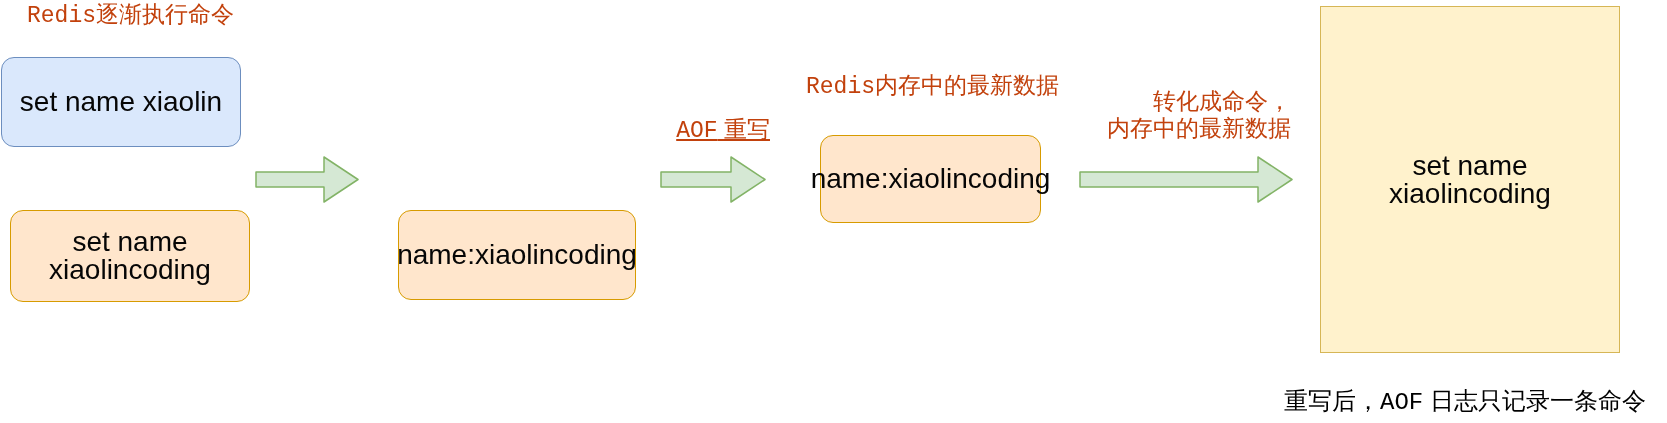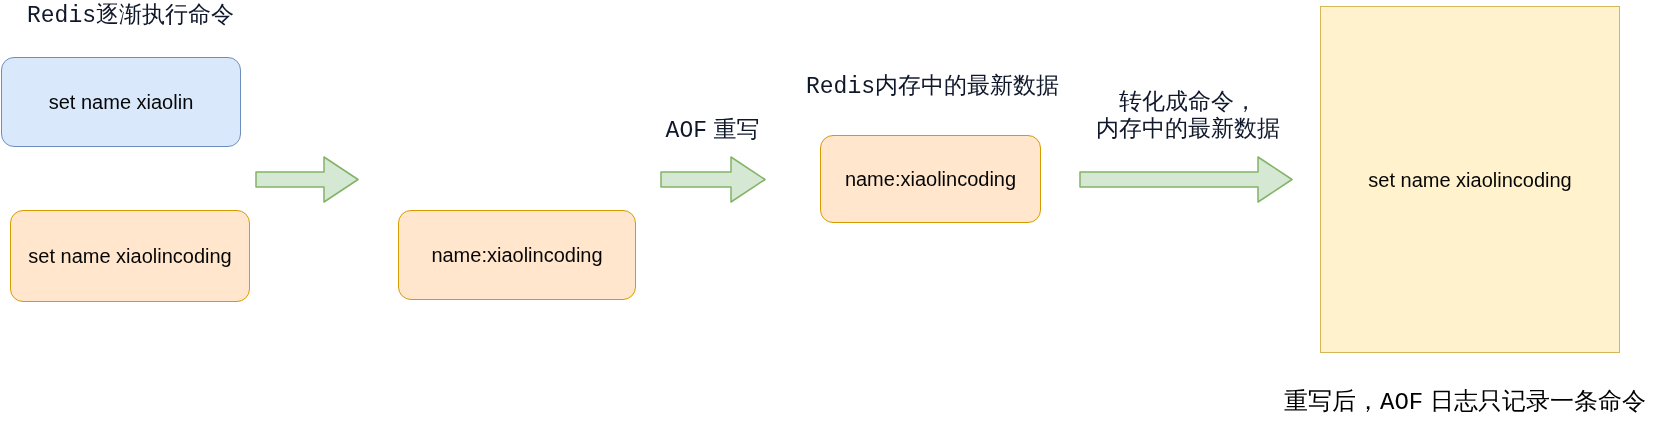--- a/index.html
+++ b/index.html
@@ -13,36 +13,36 @@
     width: 1667px;
     height: 423px;
     background: #ffffff;
     overflow: hidden;
     color: #000;
   }
   .label {
     position: absolute;
     font-size: 23px;
     font-weight: 500;
-    color: #0f172a;
+    color: #c2410c;
     white-space: nowrap;
     line-height: 27px;
   }
   .mono {
     font-family: "Liberation Mono", "DejaVu Sans Mono", monospace;
     font-weight: 500;
   }
   .box {
     position: absolute;
     box-sizing: border-box;
     display: flex;
     align-items: center;
     justify-content: center;
     text-align: center;
-    font-size: 20px;
+    font-size: 28px;
     line-height: 28px;
     color: #060606;
     border-radius: 13px;
     padding: 4px 10px;
   }
   .box.blue {
     background: var(--blue-fill, #dae8fc);
     border: 1.5px solid var(--blue-stroke, #6c8ebf);
   }
   .box.orange {
@@ -59,21 +59,21 @@
     position: absolute;
     top: 156px;
     height: 47px;
   }
   .arrow-shape {
     fill: var(--green-fill, #d5e8d4);
     stroke: var(--green-stroke, #82b366);
     stroke-width: 1.5;
     stroke-linejoin: round;
   }
-  .center-text { text-align: center; }
+  .center-text { text-align: right; }
   .caption {
     position: absolute;
     font-size: 24px;
     font-weight: 500;
     white-space: nowrap;
   }
 </style>
 </head>
 <body>
 
@@ -94,21 +94,21 @@
   <svg class="arrow" style="left:255px; width:104px;" viewBox="0 0 104 47">
     <polygon class="arrow-shape" points="1,16 69,16 69,1 103,23.5 69,46 69,31 1,31"></polygon>
   </svg>
 
 
 
   <div class="box orange" style="left:390px; top:210px; width:238px; height:90px;">
     <span>name:xiaolincoding</span>
   </div>
 
-  <div class="label center-text" style="left:655px; top:116px; width:115px;">
+  <div class="label center-text" style="left:655px; top:116px; width:115px;text-decoration:underline;">
     <span class="mono">AOF</span><span> 重写</span>
   </div>
 
   <svg class="arrow" style="left:660px; width:106px;" viewBox="0 0 106 47">
     <polygon class="arrow-shape" points="1,16 71,16 71,1 105,23.5 71,46 71,31 1,31"></polygon>
   </svg>
 
   <div class="label" style="left:806px; top:72px;">
     <span class="mono">Redis</span><span>内存中的最新数据</span>
   </div>

